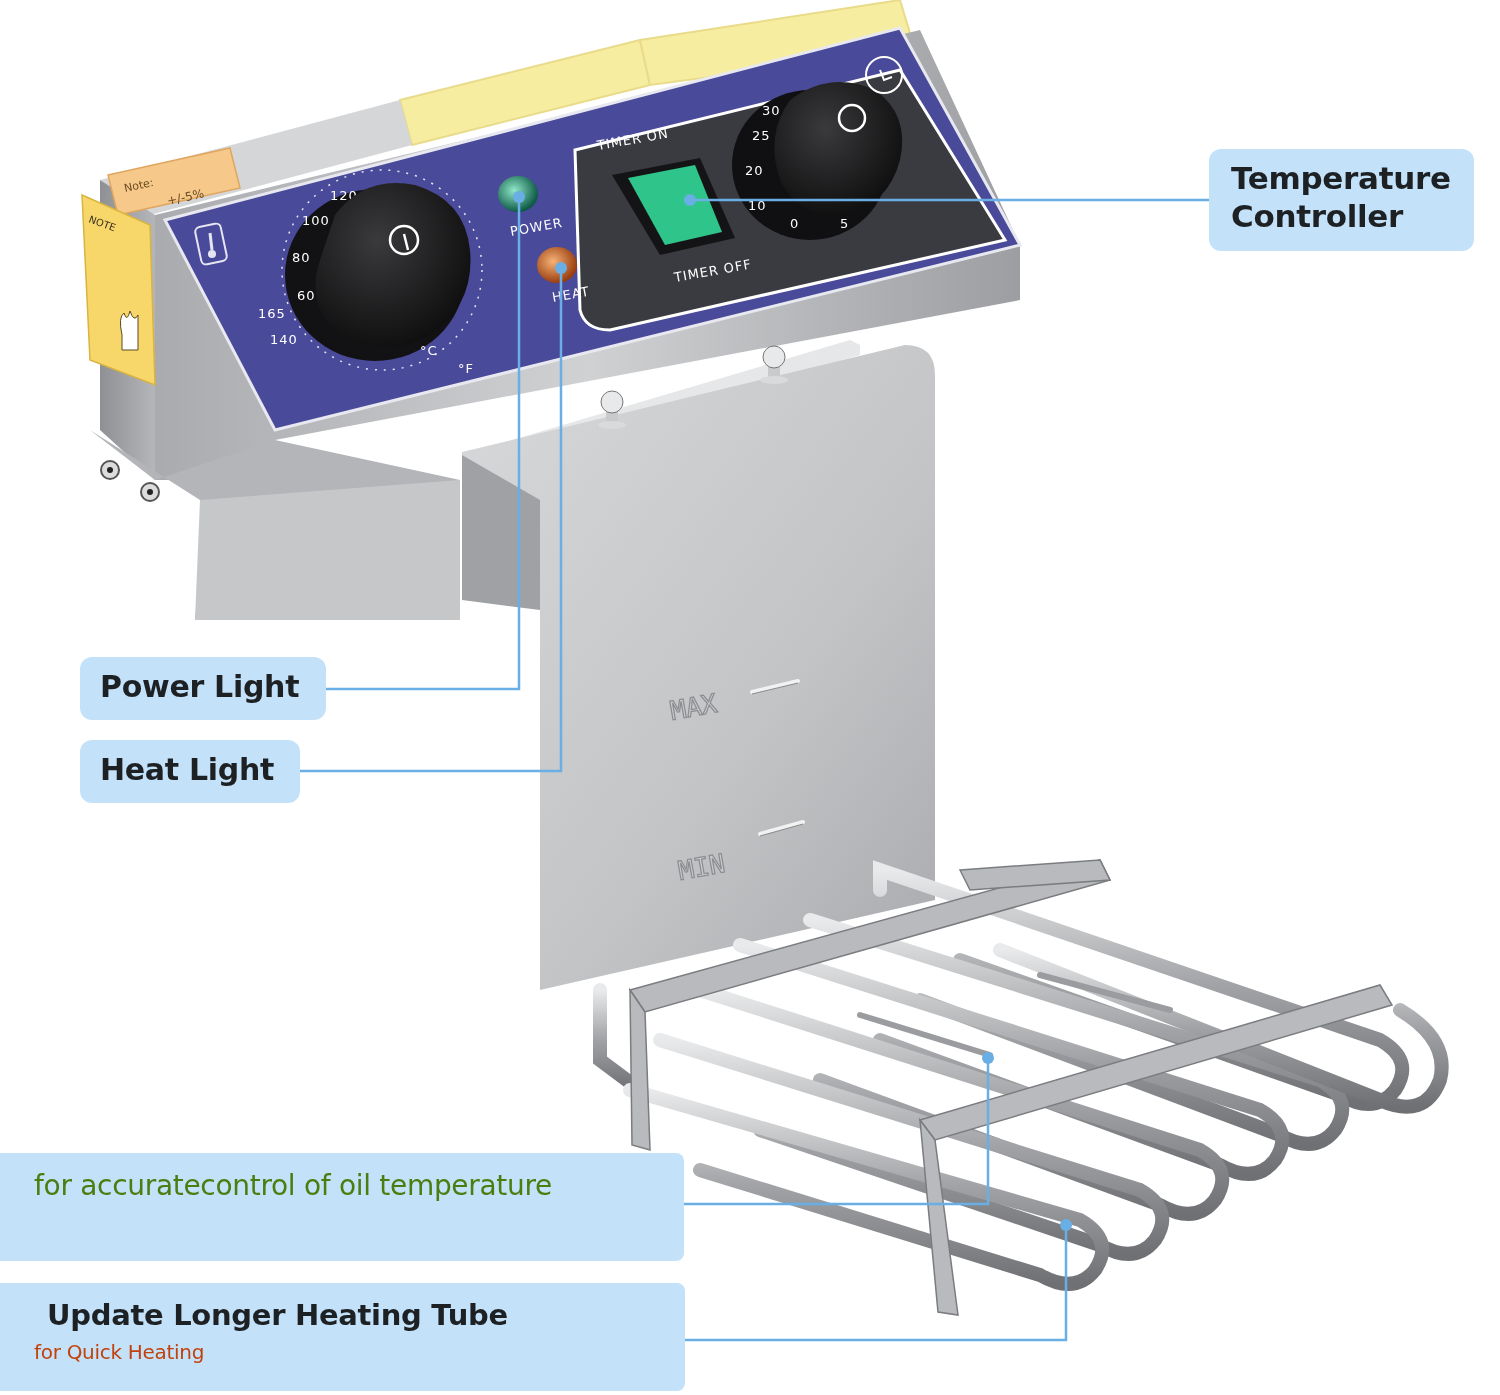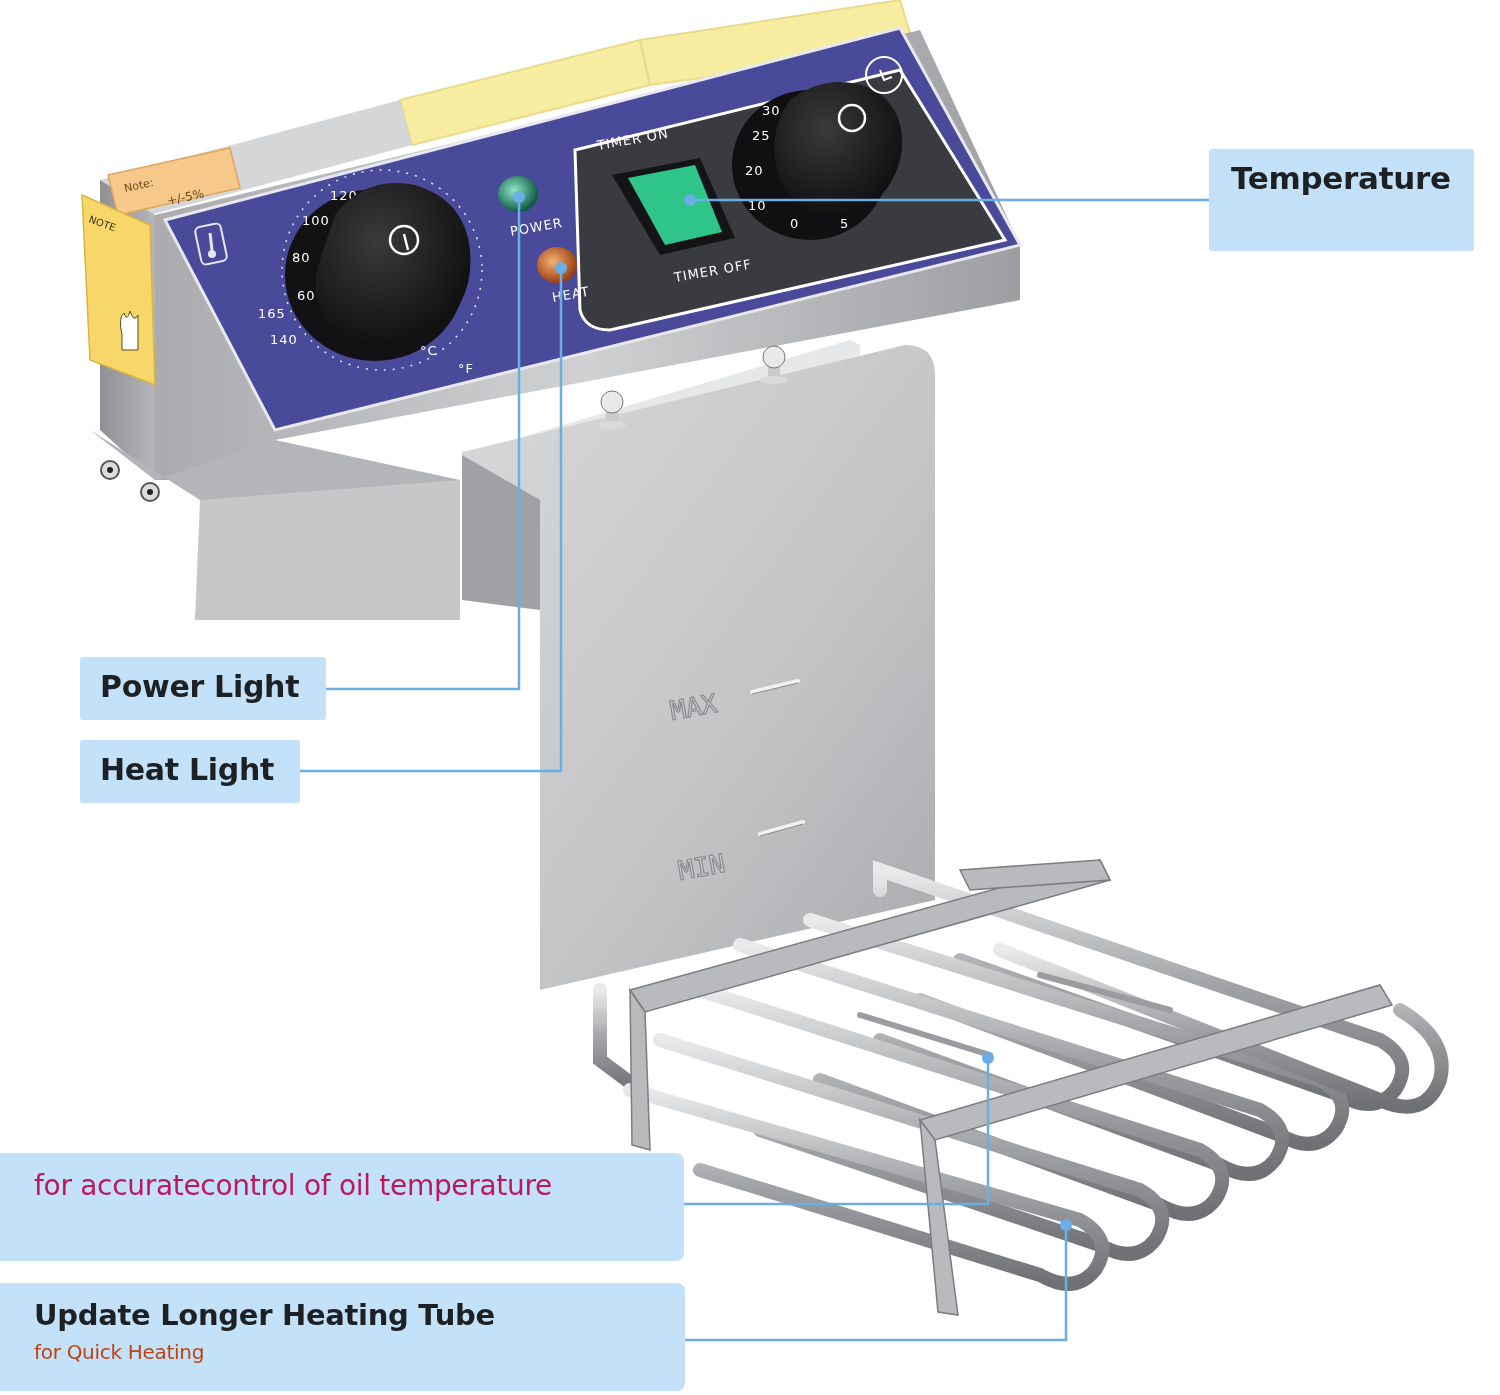--- a/index.html
+++ b/index.html
@@ -4,21 +4,21 @@
 <style>
   * { box-sizing: border-box; margin: 0; padding: 0; }
   html, body { width: 1500px; height: 1395px; background: #ffffff; overflow: hidden; }
   body { position: relative; font-family: "DejaVu Sans", sans-serif; }
 
   #scene { position: absolute; left: 0; top: 0; width: 1500px; height: 1395px; }
 
   .callout {
     position: absolute;
     background: #c3e2fa;
-    border-radius: 3px;
+    border-radius: 12px;
     color: #1e2124;
   }
   .callout .title {
     font-family: "DejaVu Sans", sans-serif;
     font-weight: bold;
     letter-spacing: -0.3px;
   }
   .callout .sub {
     font-family: "DejaVu Sans", sans-serif;
     font-weight: normal;
@@ -29,24 +29,24 @@
   #callout-temp .title { font-size: 31px; line-height: 38px; }
 
   #callout-power { left: 80px; top: 657px; width: 246px; height: 63px; padding: 10px 0 0 20px; }
   #callout-power .title { font-size: 30px; line-height: 40px; }
 
   #callout-heat { left: 80px; top: 740px; width: 220px; height: 63px; padding: 10px 0 16px 20px; }
   #callout-heat .title { font-size: 30px; line-height: 40px; }
 
   #callout-probes { left: -10px; top: 1153px; width: 694px; height: 108px; padding: 14px 0 0 44px; border-radius: 0 8px 8px 0; }
   #callout-probes .title { font-size: 29px; line-height: 36px; }
-  #callout-probes .sub { font-size: 28px; line-height: 38px; color: #be185d; }
+  #callout-probes .sub { font-size: 28px; line-height: 38px; color: #4d7c0f; }
 
   #callout-tube { left: -10px; top: 1283px; width: 695px; height: 108px; padding: 14px 0 0 44px; border-radius: 0 8px 8px 0; }
-  #callout-tube .title { font-size: 29px; line-height: 36px; }
+  #callout-tube .title { font-size: 29px; line-height: 36px; margin-left: 13px; }
   #callout-tube .sub { font-size: 20px; line-height: 38px; color: #c2410c; }
 
   .panel-text {
     font-family: "DejaVu Sans", sans-serif;
     fill: #ffffff;
     font-size: 13px;
     letter-spacing: 1px;
   }
   .emboss {
     font-family: "DejaVu Sans Mono", monospace;
@@ -240,20 +240,21 @@
     <circle cx="690" cy="200" r="6"></circle>
     <circle cx="519" cy="197" r="6"></circle>
     <circle cx="561" cy="268" r="6"></circle>
     <circle cx="988" cy="1058" r="6"></circle>
     <circle cx="1066" cy="1225" r="6"></circle>
   </g>
 </svg>
 
 <div class="callout" id="callout-temp">
   <div class="title">Temperature</div>
+  <div class="title">Controller</div>
 </div>
 
 <div class="callout" id="callout-power">
   <div class="title">Power Light</div>
 </div>
 
 <div class="callout" id="callout-heat">
   <div class="title">Heat Light</div>
 </div>
 

